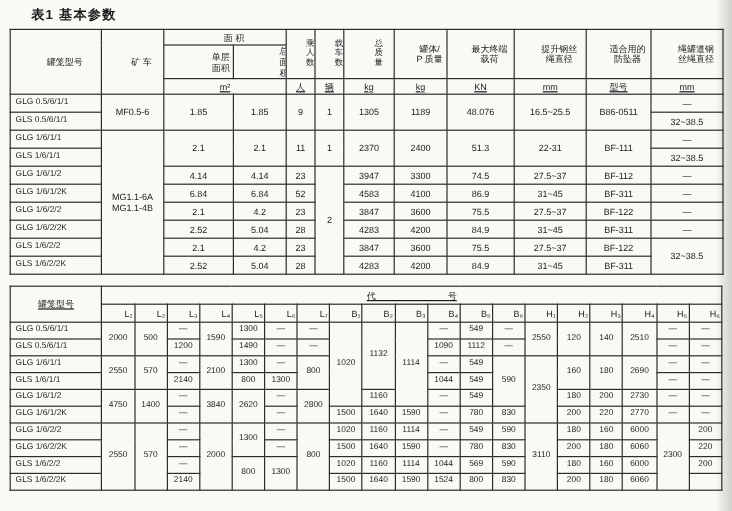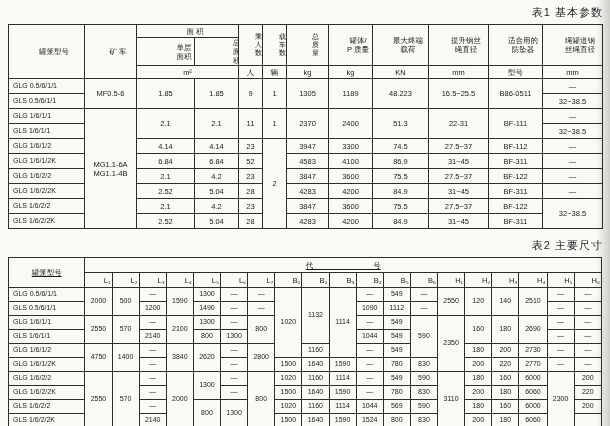--- a/index.html
+++ b/index.html
@@ -3,32 +3,32 @@
 <meta charset="utf-8">
 <style>
   html,body{margin:0;padding:0;}
   body{
     width:610px;height:426px;
     background:linear-gradient(to right,#f9f9f6 0,#f9f9f6 596px,#cfcfcc 610px);
     font-family:"Liberation Sans","DejaVu Sans",sans-serif;
     color:#1b1b1b;
   }
   .page{padding:3px 7px 0 8px;}
-  .tbl-title{font-size:11px;font-weight:normal;letter-spacing:1px;margin:2px 0 4px 6px;text-align:right;}
+  .tbl-title{font-size:11px;font-weight:bold;letter-spacing:1px;margin:2px 0 4px 18px;}
   table{border-collapse:collapse;table-layout:fixed;width:594px;}
   td{
     border:1px solid #2d2d2d;
     text-align:center;vertical-align:middle;
     padding:0 1px;font-size:7.5px;line-height:1.2;
     white-space:pre-line;overflow:hidden;
   }
   thead td{font-size:7.5px;}
   #t1 thead tr:nth-child(1) td{height:12px;padding-left:16px;}
   #t1 thead tr:nth-child(2) td{height:13px;padding-left:38px;}
-  #t1 thead tr:nth-child(3) td{height:12px;}
+  #t1 thead tr:nth-child(3) td{height:12px;text-decoration:underline;}
   #t1 tbody td{height:14px;}
   #t2 thead tr:nth-child(1) td{height:14px;text-decoration:underline;}
   #t2 thead tr:nth-child(2) td{height:14px;text-align:right;}
   #t2 tbody td{height:13px;font-size:7px;}
   #t2{margin-bottom:2px;}
   .t2block{margin-top:9px;}
   .mdl{text-align:left;padding-left:4px;white-space:nowrap;font-size:7px;}
   .v{font-size:7px;line-height:1.12;padding:0;}
   .gap{word-spacing:58px;}
 </style>
@@ -97,21 +97,21 @@
         <tbody>
           <tr>
             <td class="mdl">GLG 0.5/6/1/1</td>
             <td rowspan="2">MF0.5-6</td>
             <td rowspan="2">1.85</td>
             <td rowspan="2">1.85</td>
             <td rowspan="2">9</td>
             <td rowspan="2">1</td>
             <td rowspan="2">1305</td>
             <td rowspan="2">1189</td>
-            <td rowspan="2">48.223</td>
+            <td rowspan="2">48.076</td>
             <td rowspan="2">16.5~25.5</td>
             <td rowspan="2">B86-0511</td>
             <td>—</td>
           </tr>
           <tr>
             <td class="mdl">GLS 0.5/6/1/1</td>
             <td>32~38.5</td>
           </tr>
           <tr>
             <td class="mdl">GLG 1/6/1/1</td>
@@ -201,21 +201,20 @@
             <td>4283</td>
             <td>4200</td>
             <td>84.9</td>
             <td>31~45</td>
             <td>BF-311</td>
           </tr>
         </tbody>
       </table>
   </div>
   <div class="t2block">
-    <div class="tbl-title">表2 主要尺寸</div>
     <table id="t2">
         <colgroup>
           <col style="width: 76px;">
           <col style="width: 27px;">
           <col style="width: 27px;">
           <col style="width: 27px;">
           <col style="width: 27px;">
           <col style="width: 27px;">
           <col style="width: 27px;">
           <col style="width: 27px;">

